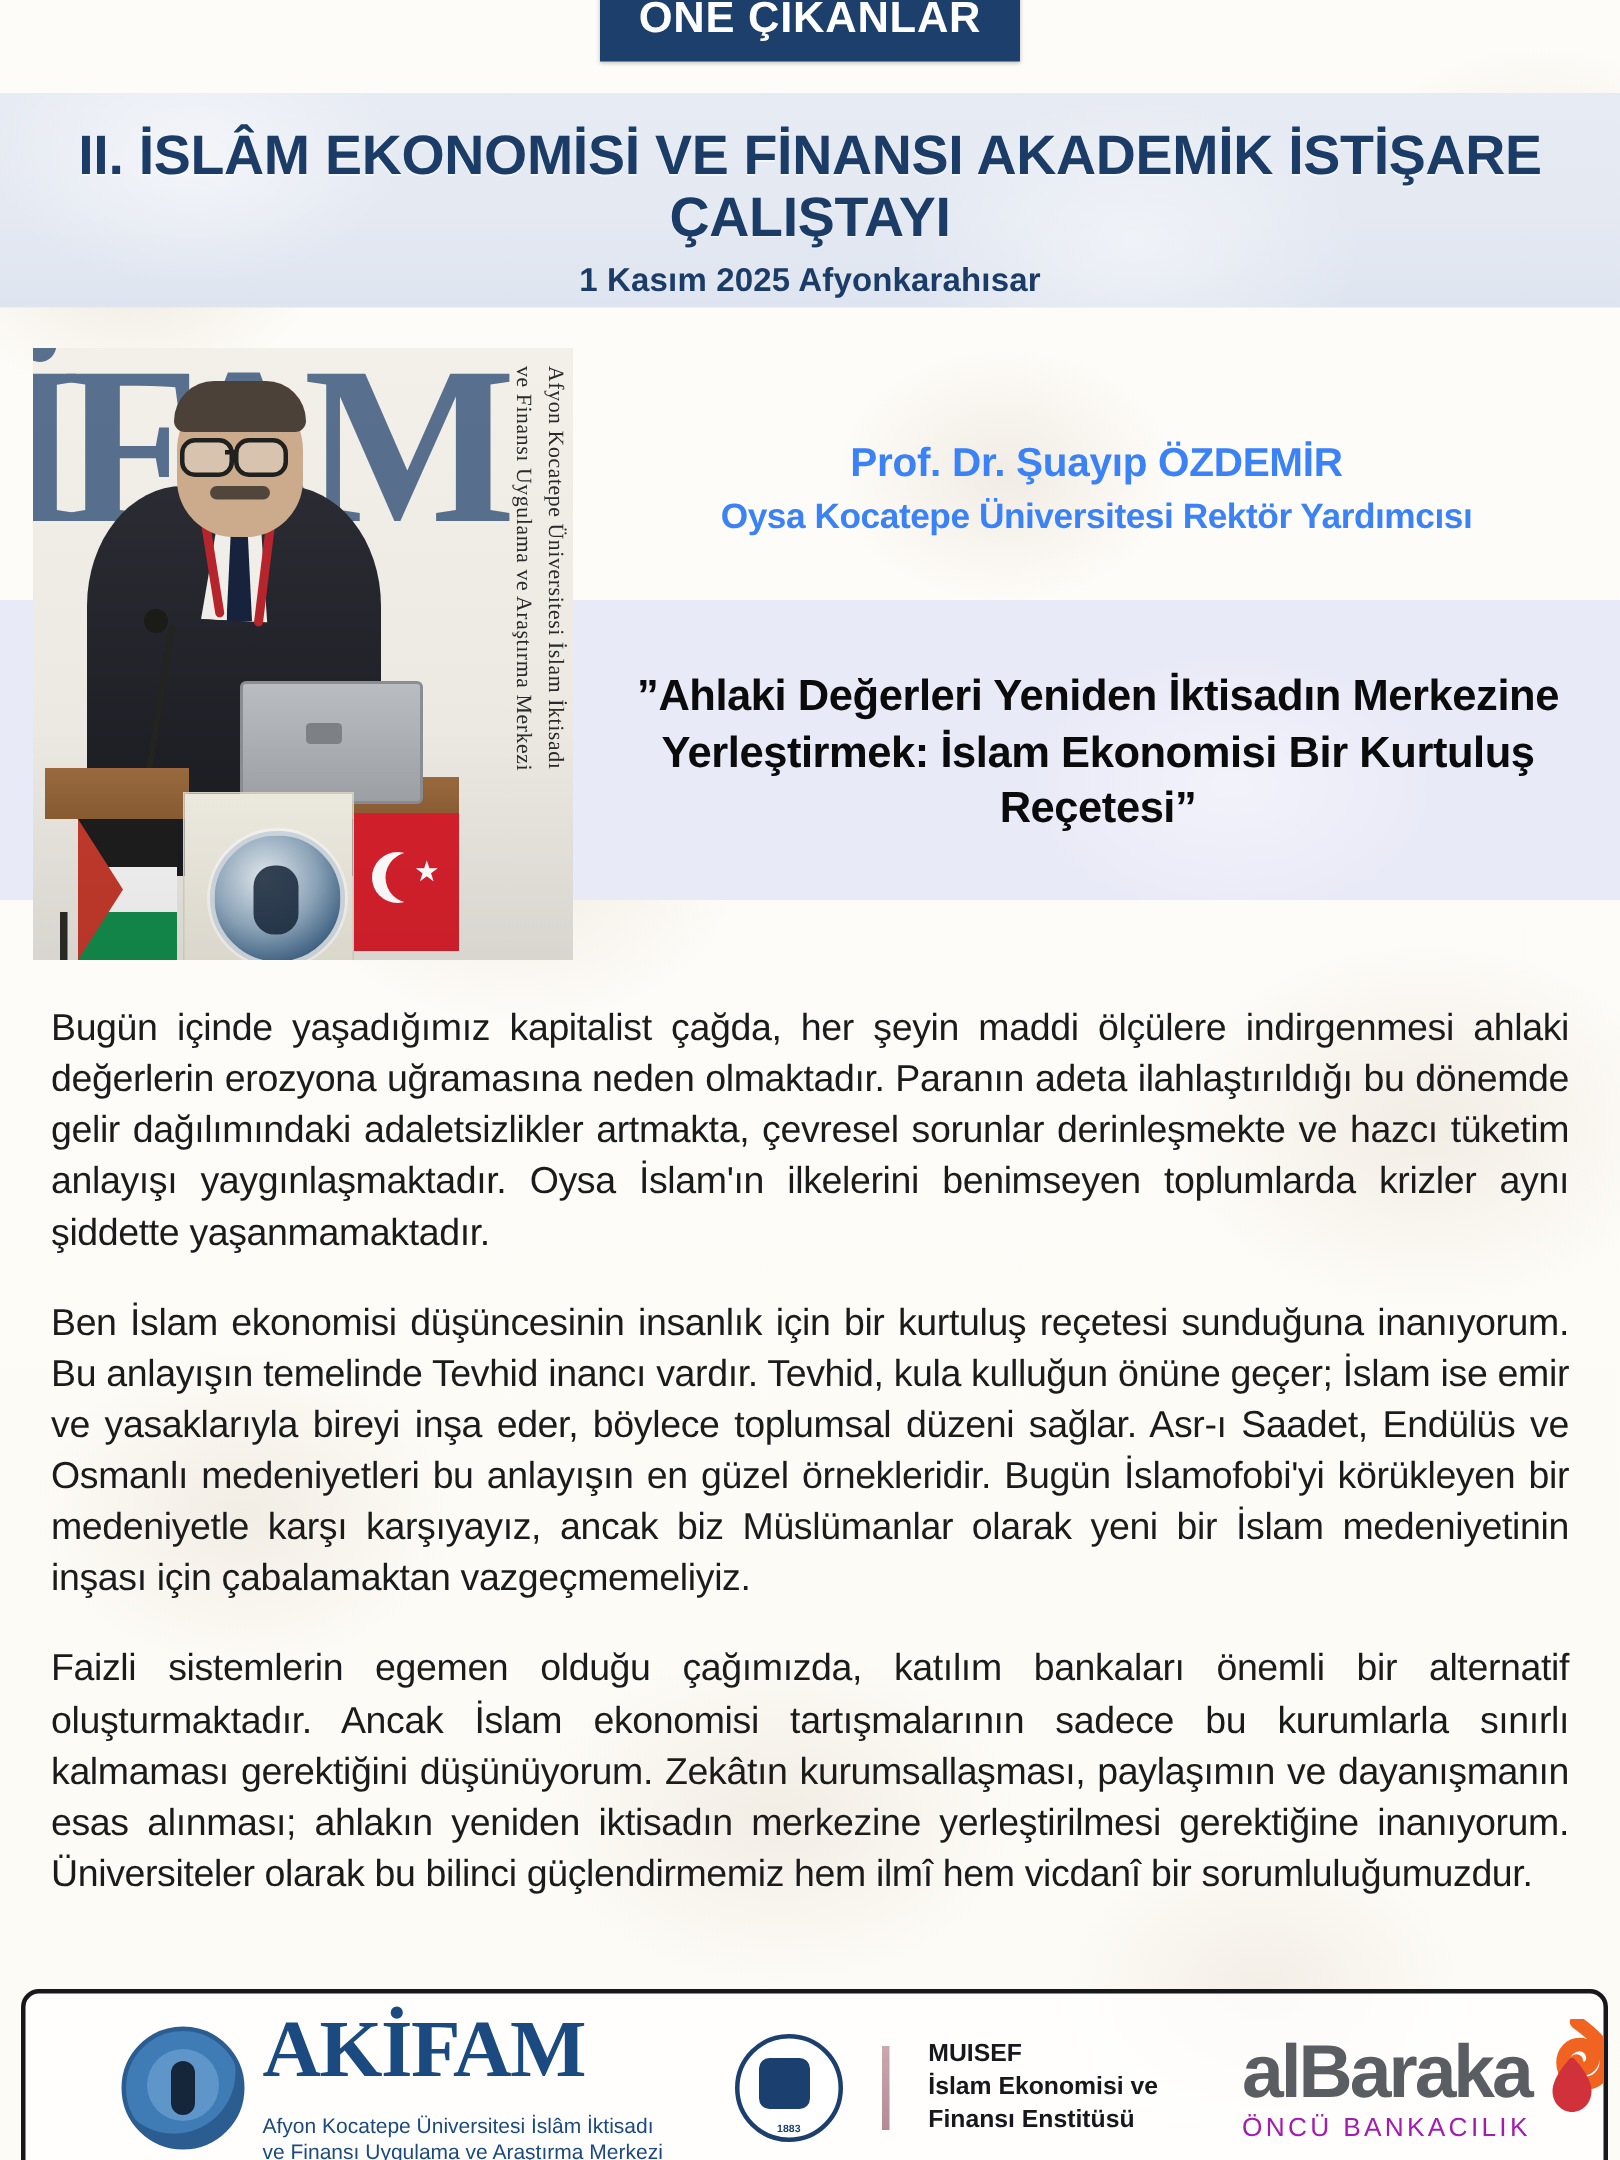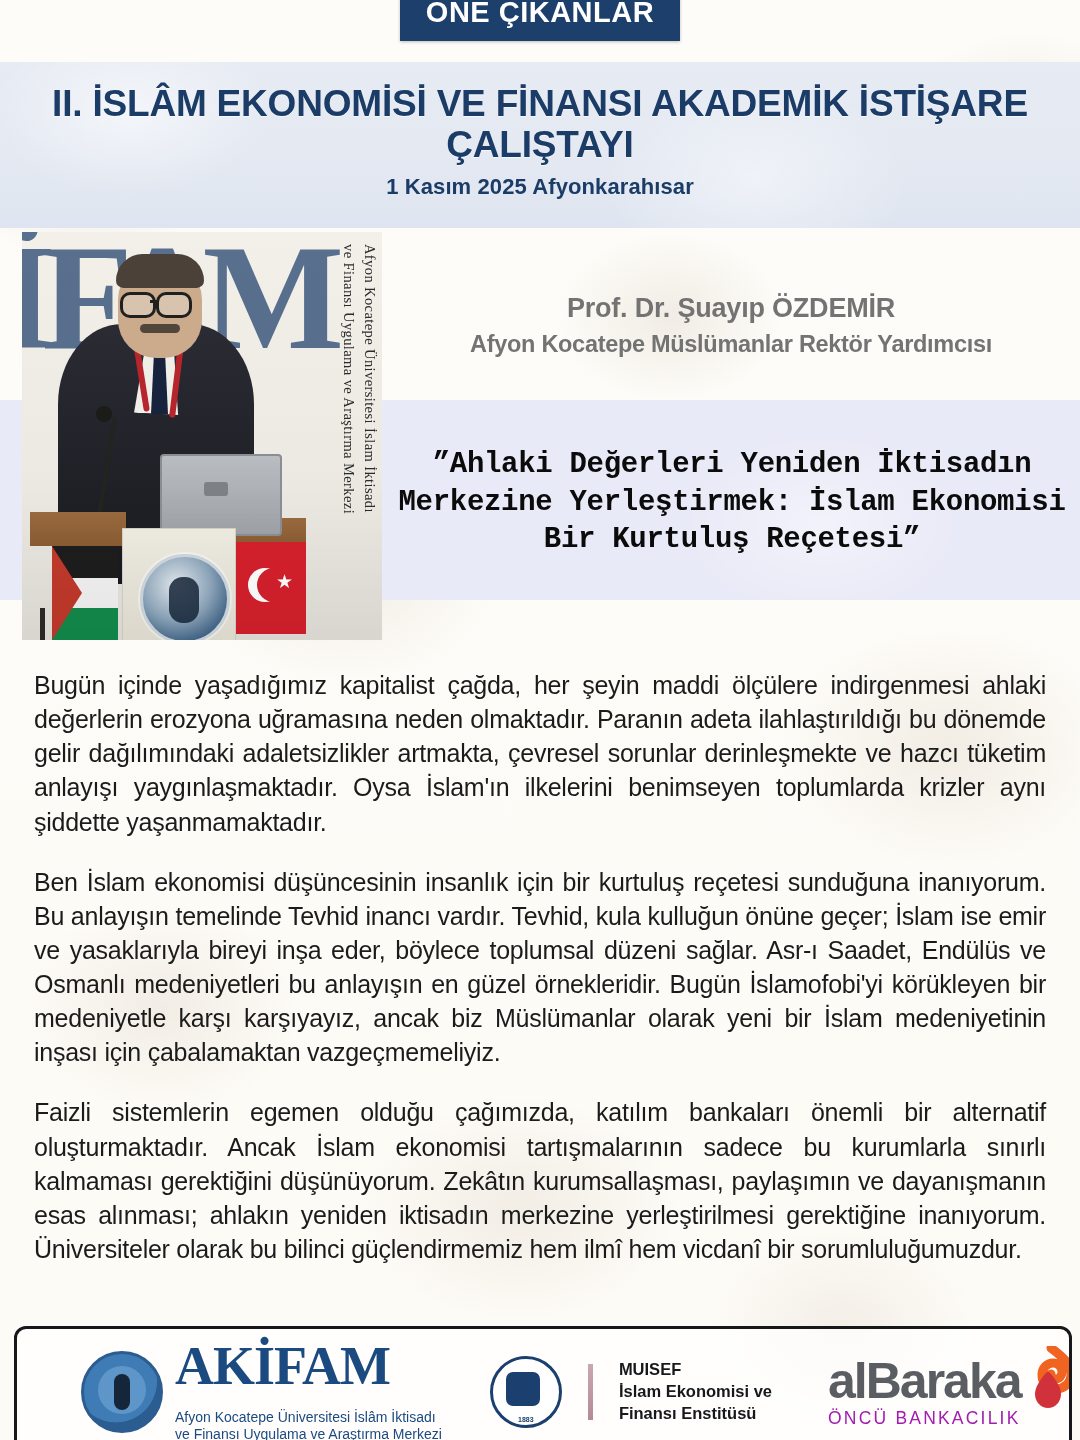--- a/index.html
+++ b/index.html
@@ -58,21 +58,21 @@
     box-shadow: 0 1px 3px rgba(0,0,0,.25);
     white-space: nowrap;
   }
 
   
   .title-band {
     position: absolute;
     top: 62px;
     left: 0;
     width: 1080px;
-    height: 166px;
+    height: 143px;
     background: linear-gradient(180deg,#e7ebf3 0%, #e4e9f2 55%, #dfe5f0 100%);
     z-index: 3;
     overflow: hidden;
   }
   .title-band::after {
     content: "";
     position: absolute;
     inset: 0;
     background:
       radial-gradient(ellipse 200px 120px at 12% 30%, rgba(255,255,255,.55), rgba(255,255,255,0) 70%),
@@ -315,21 +315,21 @@
   }
 
   
   .speaker-block {
     position: absolute;
     left: 398px;
     top: 292px;
     width: 666px;
     z-index: 5;
     text-align: center;
-    color: #737373;
+    color: #3b82f6;
   }
   .speaker-name {
     font-size: 27px;
     font-weight: bold;
     line-height: 1.25;
     letter-spacing: -.2px;
   }
   .speaker-title {
     font-size: 23.5px;
     font-weight: bold;
@@ -343,21 +343,20 @@
     left: 392px;
     top: 446px;
     width: 680px;
     z-index: 5;
     text-align: center;
     color: #0b0b0b;
     font-size: 29px;
     font-weight: bold;
     line-height: 1.30;
     letter-spacing: -.3px;
-    font-family: Liberation Mono, monospace;
   }
 
   
   .body-text {
     position: absolute;
     left: 34px;
     top: 668px;
     width: 1012px;
     z-index: 5;
     color: #1b1b1b;
@@ -528,21 +527,21 @@
       <div class="pw-flag-tr"></div>
       <div class="pw-podium"></div>
       <div class="pw-seal"></div>
       <div class="pw-rail"></div>
       <div class="photo-shade"></div>
     </div>
   </div>
 
   <div class="speaker-block">
     <div class="speaker-name">Prof. Dr. Şuayıp ÖZDEMİR</div>
-    <div class="speaker-title">Afyon Kocatepe Müslümanlar Rektör Yardımcısı</div>
+    <div class="speaker-title">Oysa Kocatepe Üniversitesi Rektör Yardımcısı</div>
   </div>
 
   <div class="quote-block">”Ahlaki Değerleri Yeniden İktisadın Merkezine Yerleştirmek: İslam Ekonomisi Bir Kurtuluş Reçetesi”</div>
 
   <div class="body-text">
     <p>Bugün içinde yaşadığımız kapitalist çağda, her şeyin maddi ölçülere indirgenmesi ahlaki değerlerin erozyona uğramasına neden olmaktadır. Paranın adeta ilahlaştırıldığı bu dönemde gelir dağılımındaki adaletsizlikler artmakta, çevresel sorunlar derinleşmekte ve hazcı tüketim anlayışı yaygınlaşmaktadır. Oysa İslam'ın ilkelerini benimseyen toplumlarda krizler aynı şiddette yaşanmamaktadır.</p>
     <p>Ben İslam ekonomisi düşüncesinin insanlık için bir kurtuluş reçetesi sunduğuna inanıyorum. Bu anlayışın temelinde Tevhid inancı vardır. Tevhid, kula kulluğun önüne geçer; İslam ise emir ve yasaklarıyla bireyi inşa eder, böylece toplumsal düzeni sağlar. Asr-ı Saadet, Endülüs ve Osmanlı medeniyetleri bu anlayışın en güzel örnekleridir. Bugün İslamofobi'yi körükleyen bir medeniyetle karşı karşıyayız, ancak biz Müslümanlar olarak yeni bir İslam medeniyetinin inşası için çabalamaktan vazgeçmemeliyiz.</p>
     <p>Faizli sistemlerin egemen olduğu çağımızda, katılım bankaları önemli bir alternatif oluşturmaktadır. Ancak İslam ekonomisi tartışmalarının sadece bu kurumlarla sınırlı kalmaması gerektiğini düşünüyorum. Zekâtın kurumsallaşması, paylaşımın ve dayanışmanın esas alınması; ahlakın yeniden iktisadın merkezine yerleştirilmesi gerektiğine inanıyorum. Üniversiteler olarak bu bilinci güçlendirmemiz hem ilmî hem vicdanî bir sorumluluğumuzdur.</p>
   </div>
 

